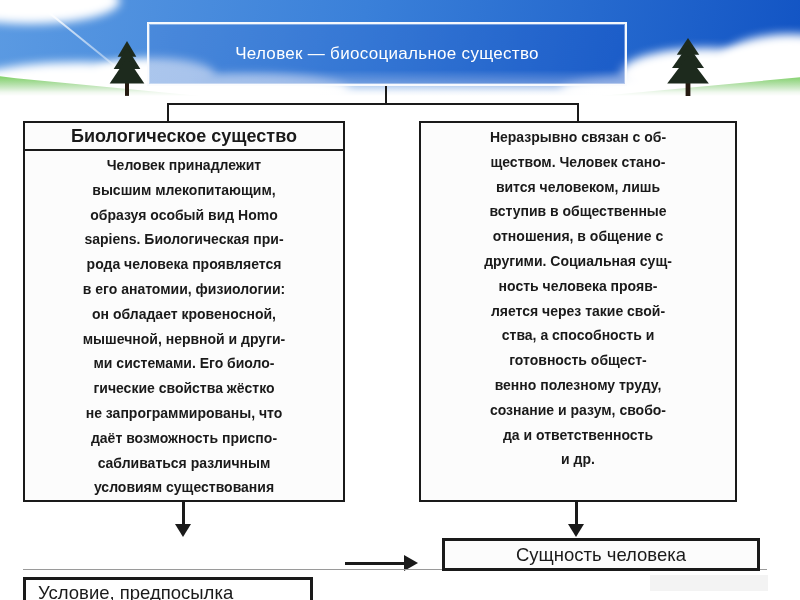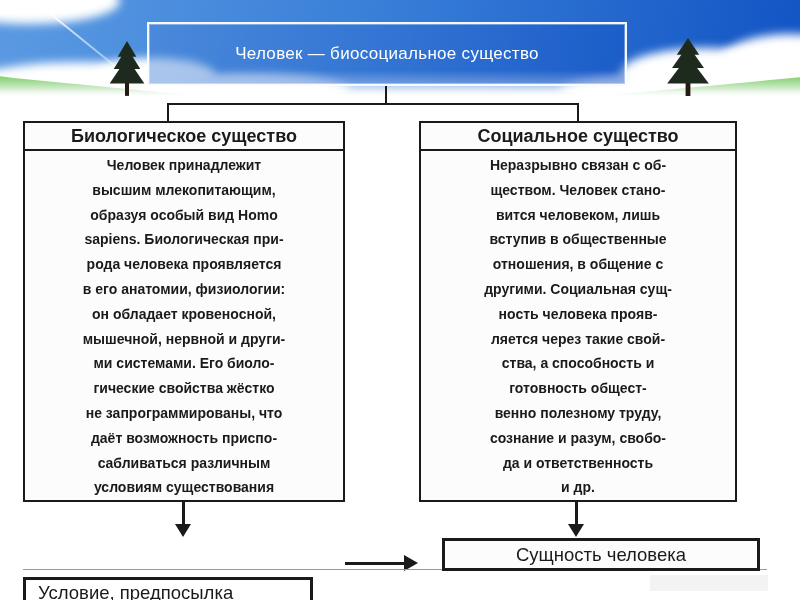--- a/index.html
+++ b/index.html
@@ -171,21 +171,20 @@
 мышечной, нервной и други-
 ми системами. Его биоло-
 гические свойства жёстко
 не запрограммированы, что
 даёт возможность приспо-
 сабливаться различным
 условиям существования</div>
   </div>
 
   <div class="bigbox rightb">
-    <div class="box-header">Социальное существо</div>
     <div class="box-body">Неразрывно связан с об-
 ществом. Человек стано-
 вится человеком, лишь
 вступив в общественные
 отношения, в общение с
 другими. Социальная сущ-
 ность человека прояв-
 ляется через такие свой-
 ства, а способность и
 готовность общест-

